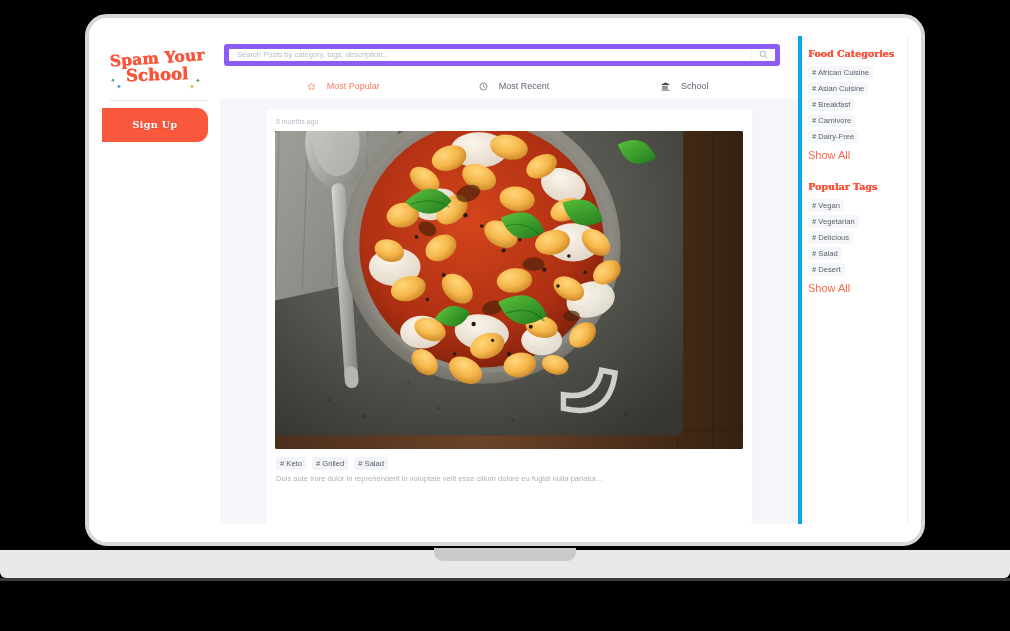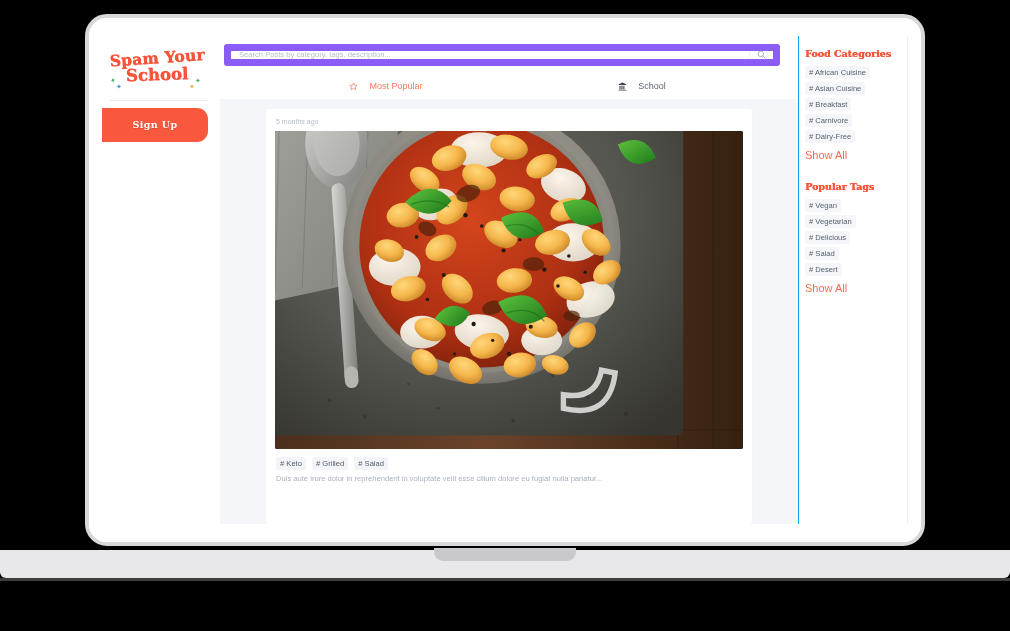--- a/index.html
+++ b/index.html
@@ -161,21 +161,21 @@
     height: 37px;
     flex: 0 0 37px;
     display: flex;
     align-items: center;
     padding: 0 18px 0 4px;
     background: #ffffff;
   }
   #search-wrap {
     flex: 1 1 auto;
     height: 22px;
-    border: 7px solid #8b5cf6;
+    border: 5px solid #8b5cf6;
     border-radius: 3px;
     display: flex;
     align-items: center;
     background: #ffffff;
   }
   #search-input {
     flex: 1 1 auto;
     border: none;
     outline: none;
     height: 100%;
@@ -296,21 +296,21 @@
     overflow: hidden;
     text-overflow: ellipsis;
   }
 
   
   #right-sidebar {
     width: 110px;
     flex: 0 0 110px;
     background: #ffffff;
     padding: 12px 0 0 6px;
-    border-left: 1px solid #0ea5e9;
+    border-left: 4px solid #0ea5e9;
     position: relative;
   }
   #sidebar-edge {
     position: absolute;
     right: 0; top: 0;
     width: 1px; height: 100%;
     background: #eef0f4;
   }
   .sb-title {
     font-family: "DejaVu Serif", serif;
@@ -379,20 +379,29 @@
           </div>
 
           <div id="tabs">
             <button class="tab active">
               <span class="tab-icon">
                 <svg width="9" height="9" viewBox="0 0 16 16" fill="none" stroke="currentColor" stroke-width="1.3">
                   <path d="M8 1.6l1.9 4.1 4.5.5-3.4 3 1 4.4L8 11.3 3.9 13.6l1-4.4-3.4-3 4.5-.5z"></path>
                 </svg>
               </span>
               <span>Most Popular</span>
+            </button>
+            <button class="tab">
+              <span class="tab-icon">
+                <svg width="9" height="9" viewBox="0 0 16 16" fill="none" stroke="currentColor" stroke-width="1.3">
+                  <circle cx="8" cy="8" r="6.3"></circle>
+                    <path d="M8 4.4V8l2.7 1.7"></path>
+                </svg>
+              </span>
+              <span>Most Recent</span>
             </button>
             <button class="tab">
               <span class="tab-icon">
                 <svg width="9" height="9" viewBox="0 0 16 16" fill="#3d4450">
                   <path d="M8 .9L1.4 4.2v1.3h13.2V4.2L8 .9zM2.6 6.6v6.1h2V6.6h-2zm3.4 0v6.1h2V6.6H6zm3.4 0v6.1h2V6.6h-2zM.9 13.6v1.5h14.2v-1.5H.9z"></path>
                 </svg>
               </span>
               <span>School</span>
             </button>
           </div>

